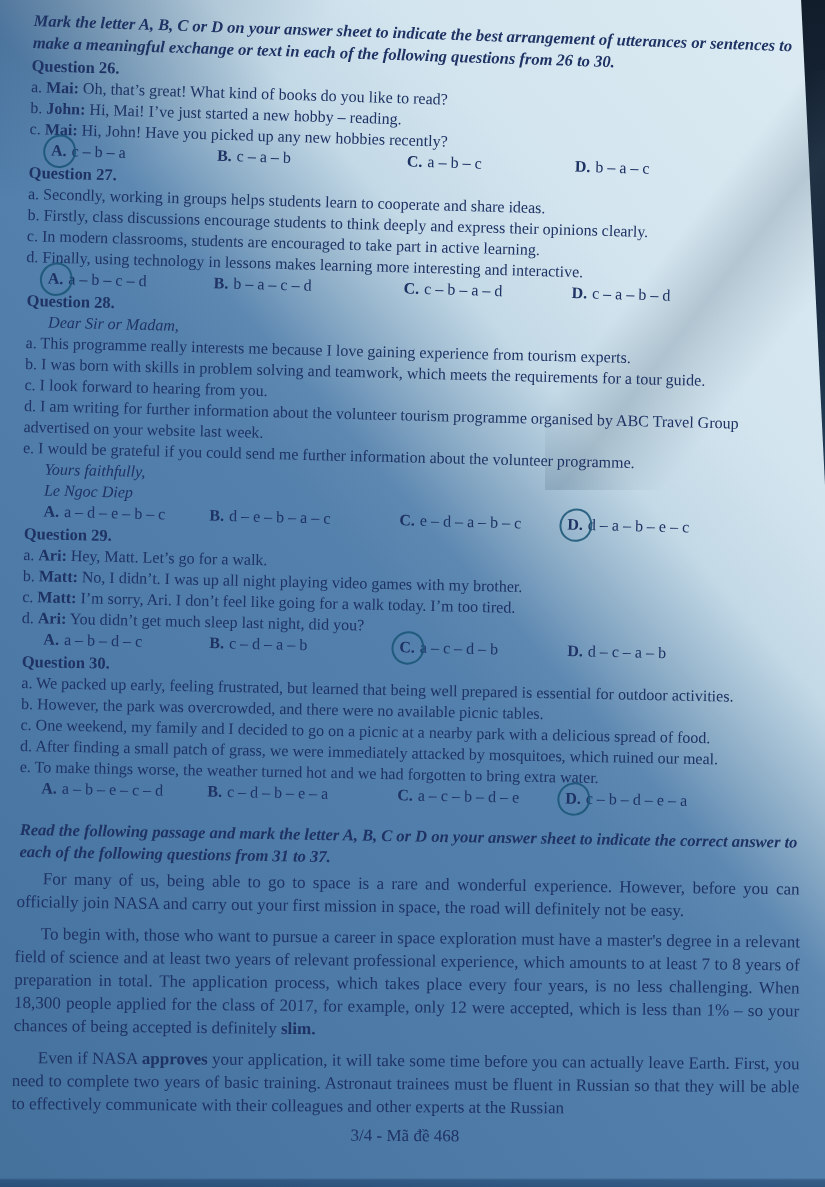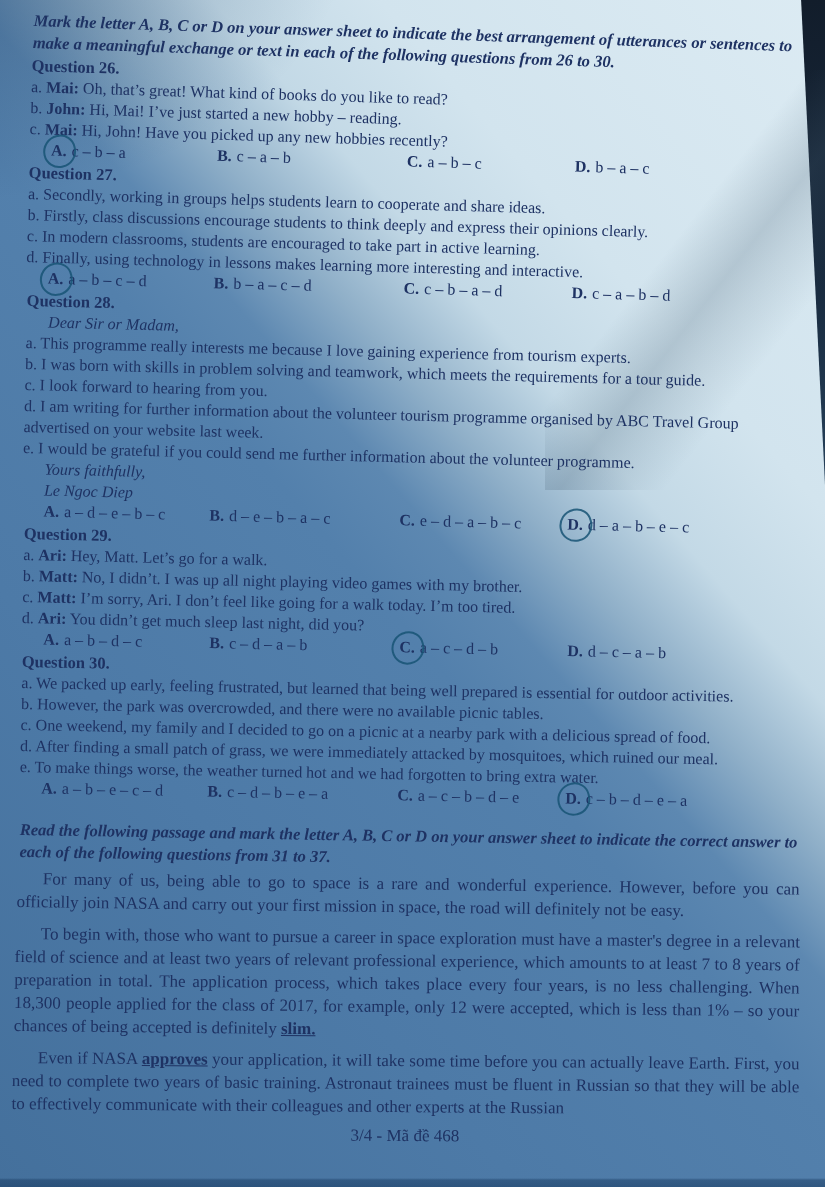--- a/index.html
+++ b/index.html
@@ -24,21 +24,21 @@
   }
   .content{position:absolute;left:24px;top:10px;width:776px;}
   .block{transform-origin:0 0;}
   .instruction{font-weight:bold;font-style:italic;font-size:16.5px;line-height:22px;margin:0;}
   .q-block{margin-top:1px;}
   .q-heading{font-weight:bold;font-size:16.5px;line-height:21px;}
   .line{font-size:16px;line-height:21px;}
   .line.ind{padding-left:22px;}
   .s-b{font-weight:bold;}
   .s-i{font-style:italic;}
-  .s-bu{font-weight:bold;text-decoration:underline;}
+  .s-bu{font-weight:bold;}
   .opt-row{display:grid;grid-template-columns:166px 190px 168px auto;padding-left:22px;font-size:16px;line-height:22px;}
   .opt-letter{font-weight:bold;position:relative;display:inline-block;}
   .opt-letter.circled::after{
     content:"";position:absolute;left:-8px;top:-5px;width:29px;height:29px;
     border:2.2px solid rgba(24,84,116,.85);border-radius:52% 46% 50% 48%;
     transform:rotate(-14deg);
   }
   .opt-value{margin-left:5px;}
   .para{font-size:17px;line-height:23px;text-align:justify;text-indent:26px;margin:0 0 9px 0;}
   .footer{font-size:17px;text-align:center;}

